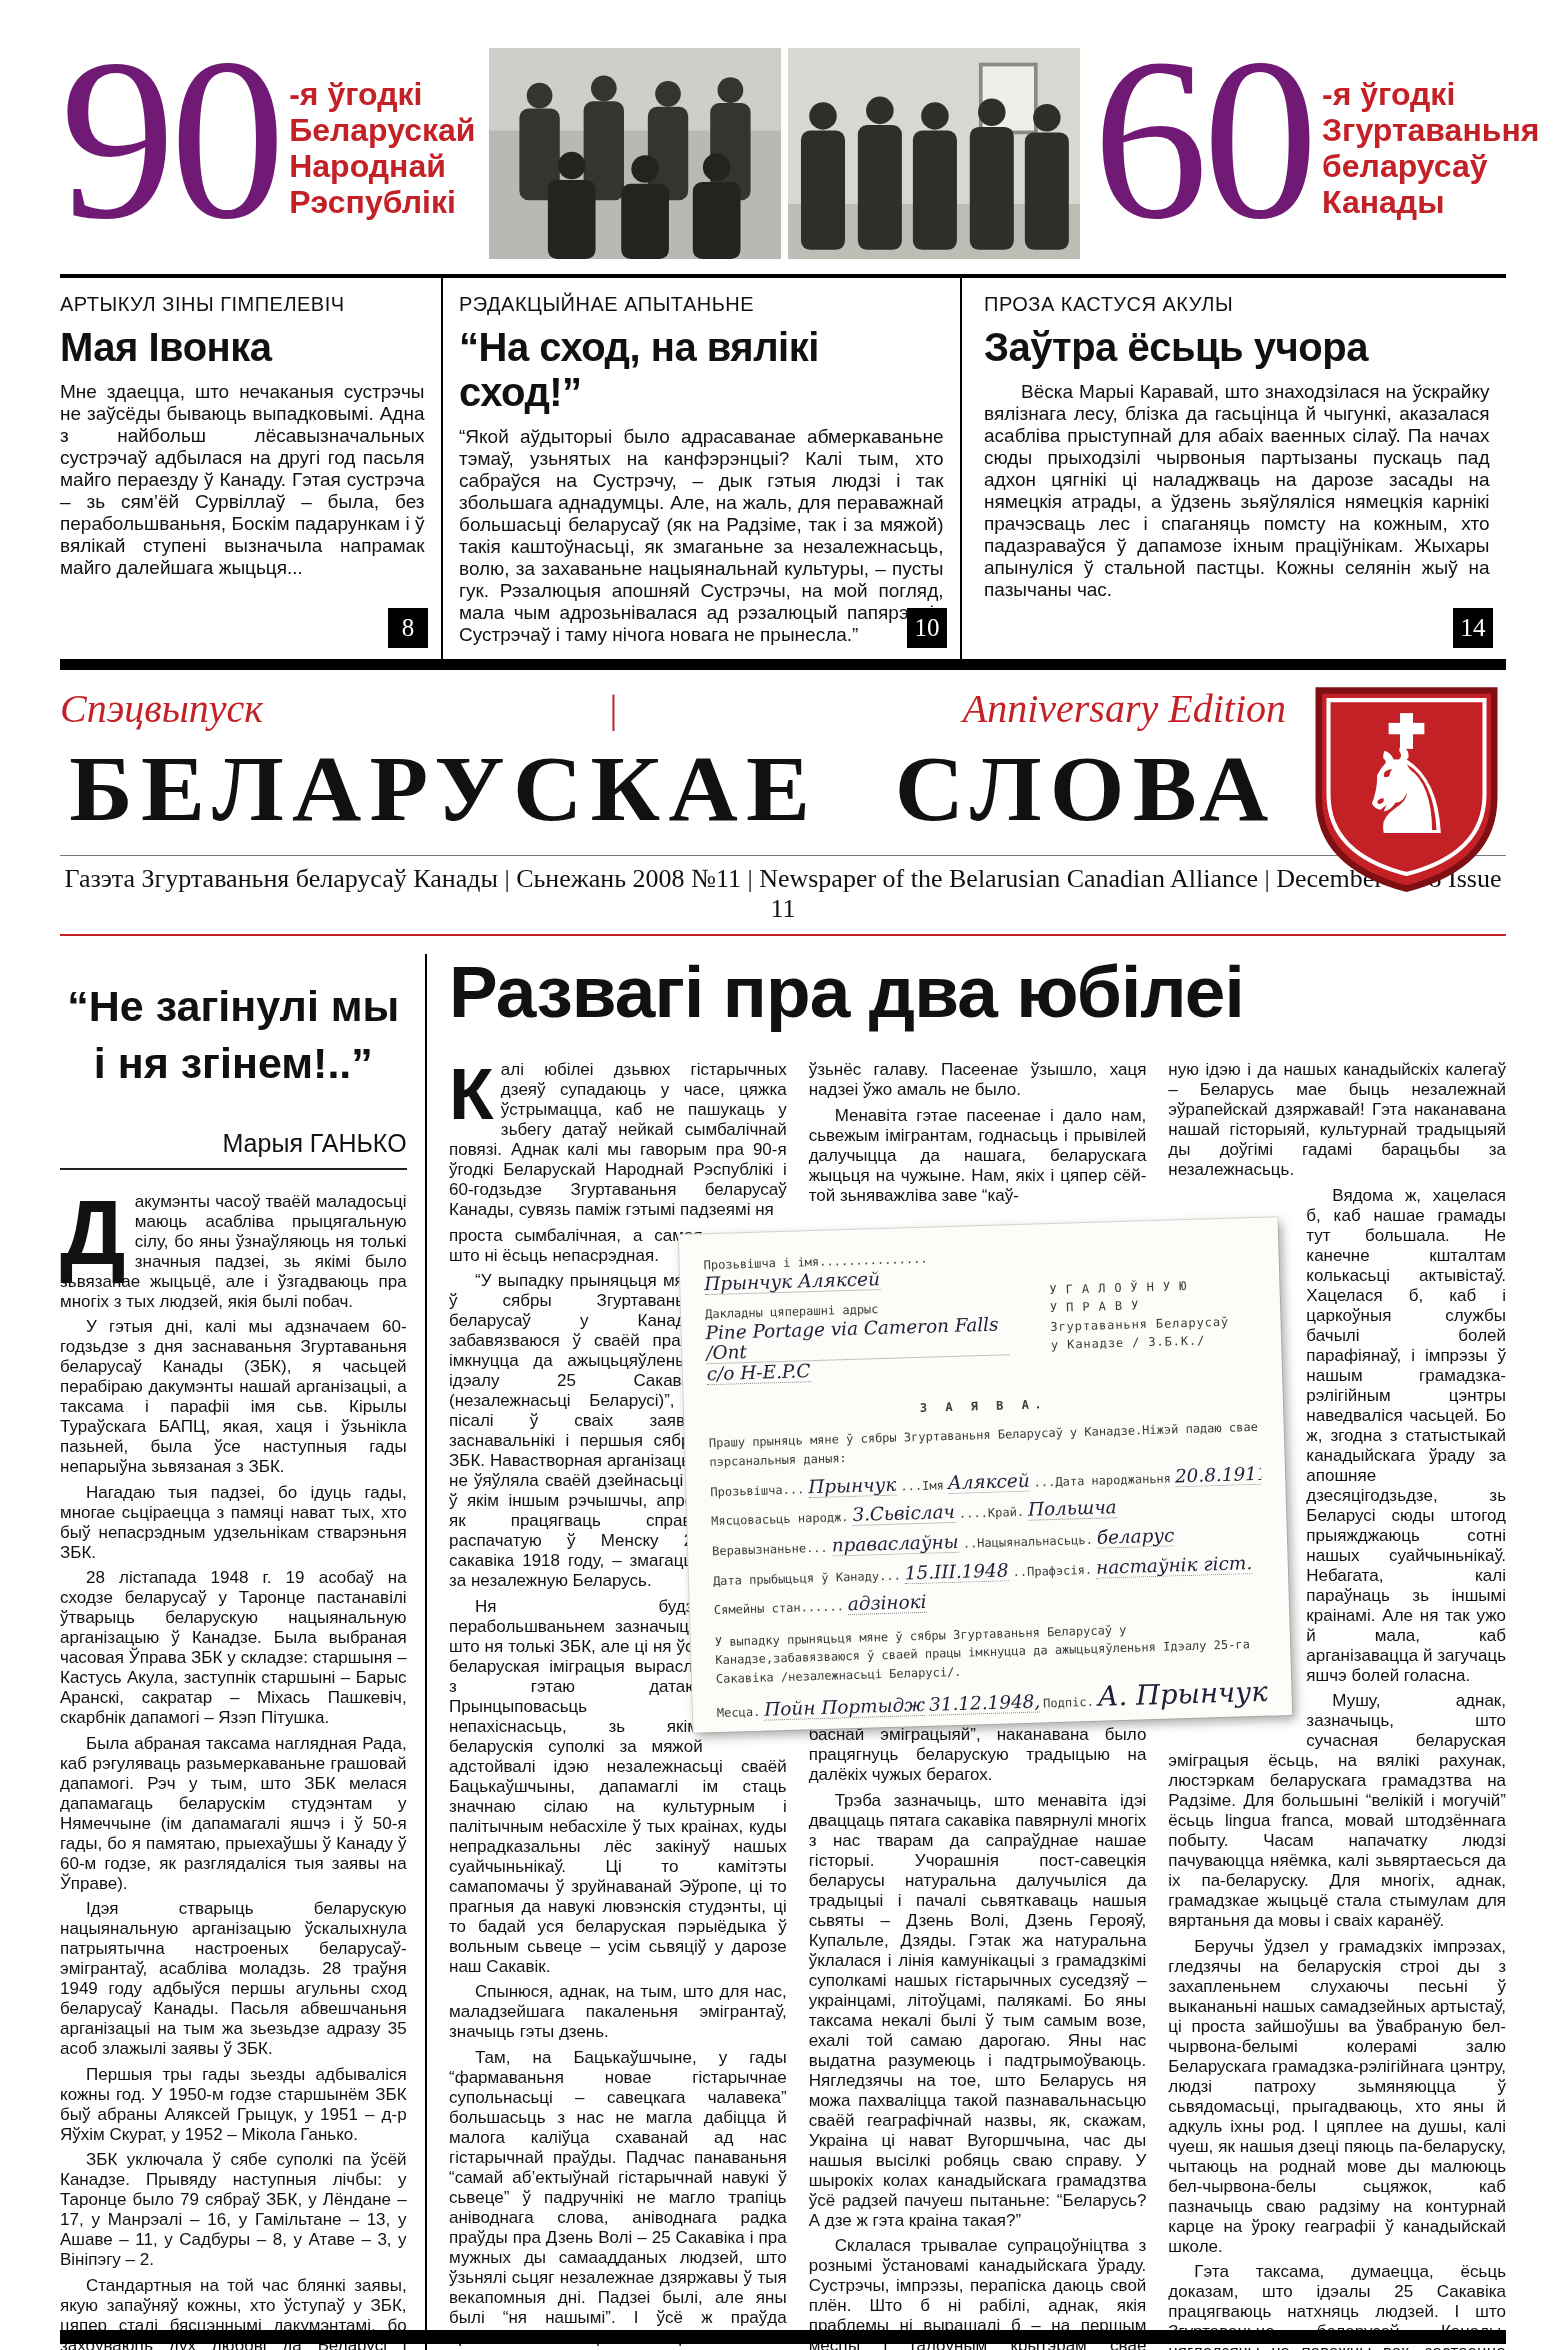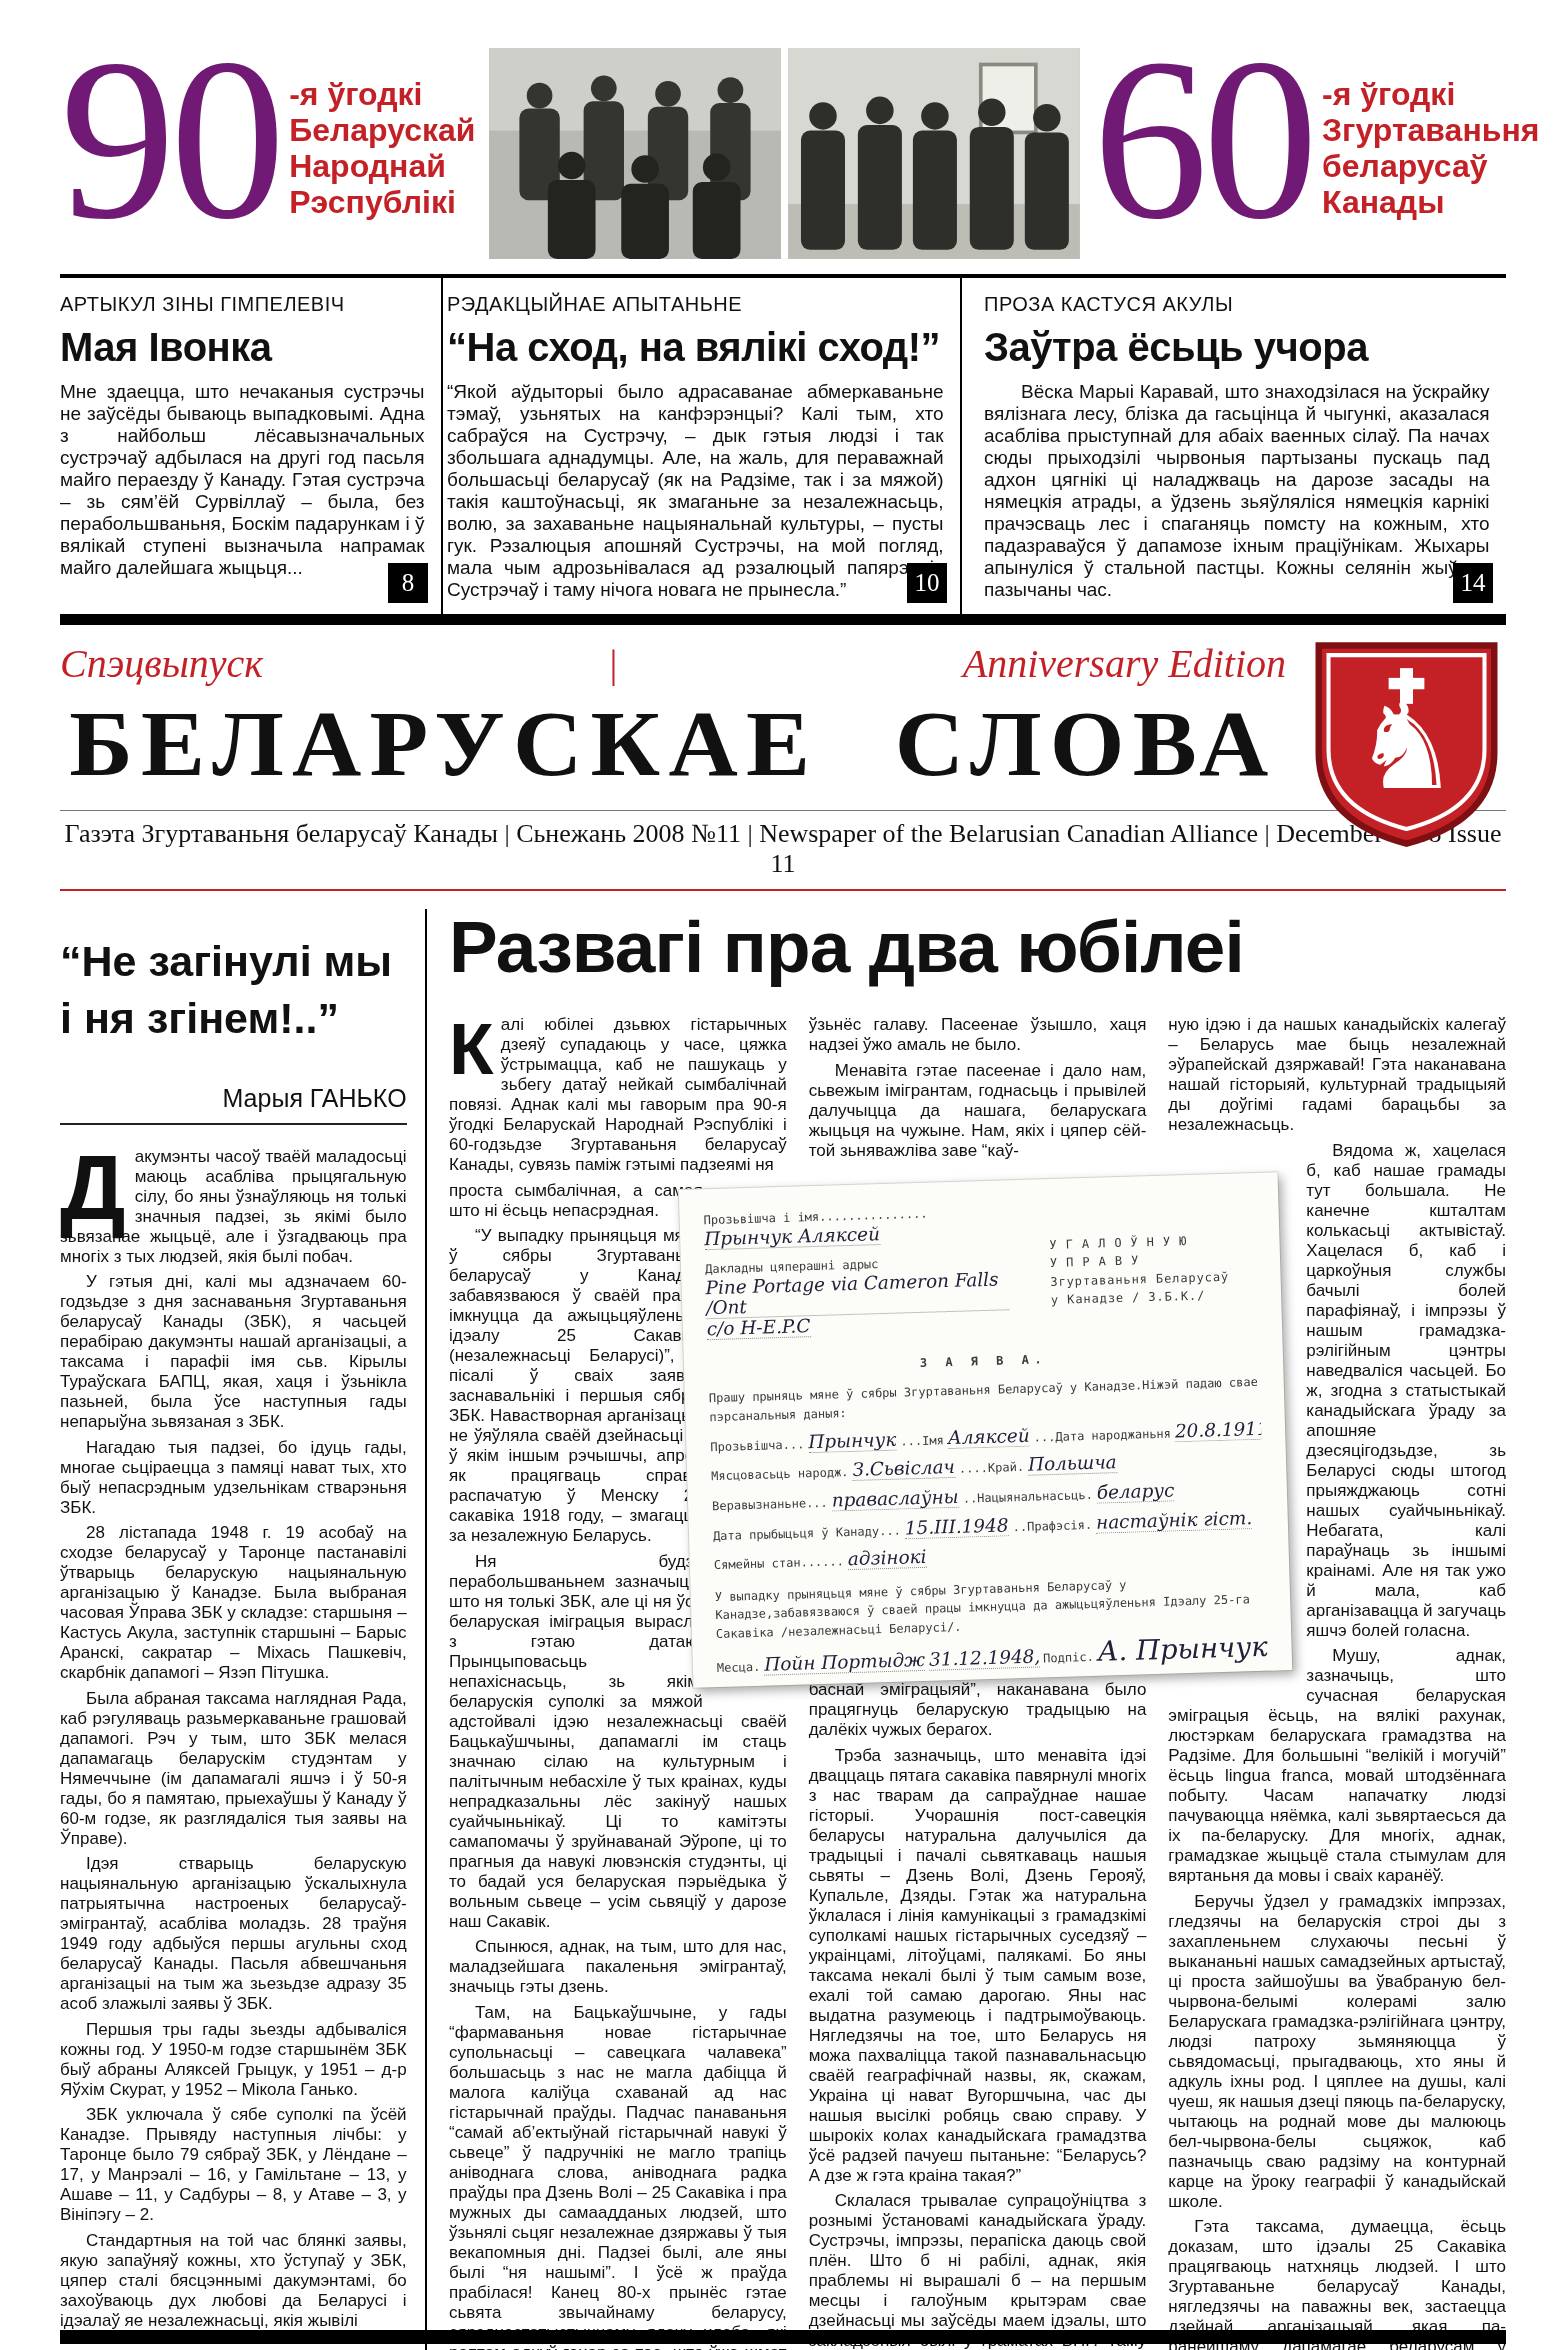--- a/index.html
+++ b/index.html
@@ -14,21 +14,21 @@
               color:#701a75;letter-spacing:-5.5px;}
   .anniv .txt{font-weight:bold;font-size:32px;line-height:1.13;color:#c42127;margin:27.5px 0 0 9.2px;}
   .photos{display:flex;gap:7.3px;margin:0 13px;flex:1 1 auto;justify-content:center;}
   .photo{width:292px;height:211px;overflow:hidden;background:#c2c2be;}
   .photo svg{display:block;}
 
   
   .teasers{display:flex;border-top:4.6px solid #000;border-bottom:11px solid #000;margin-top:7.3px;}
   .teaser{position:relative;padding:14.7px 16.5px 13px 0;box-sizing:border-box;}
   .t1{width:381px;}
-  .t2{width:519px;border-left:2.8px solid #000;padding-left:4px;}
+  .t2{width:519px;border-left:2.8px solid #000;padding-left:16px;}
   .t3{width:546px;border-left:2.8px solid #000;padding-left:22px;flex:1;}
   .kicker{font-size:20px;letter-spacing:0.5px;}
   .ttitle{font-size:40px;font-weight:bold;margin:9.2px 0 11px;letter-spacing:-0.5px;}
   .tbody{font-size:19px;line-height:22px;text-align:justify;}
   .t3 .tbody{text-indent:37px;}
   .badge{position:absolute;right:13px;bottom:11px;width:40px;height:40px;background:#000;
          color:#fff;font-family:"Liberation Serif",serif;font-size:25px;
          display:flex;align-items:center;justify-content:center;}
 
   
@@ -38,21 +38,21 @@
            font-style:italic;font-size:40px;color:#c42127;margin-bottom:7.3px;}
   .mtitle{font-family:"Liberation Serif",serif;font-weight:bold;font-size:96px;line-height:99px;
           letter-spacing:8.3px;word-spacing:44px;text-align:center;transform:scaleY(.97);}
   .arms{position:absolute;right:1.8px;top:13px;width:195px;height:213px;}
   .infobar{margin-top:16.5px;border-top:1.8px solid #777;border-bottom:2.8px solid #c42127;
            padding:8.3px 0 10px;text-align:center;font-family:"Liberation Serif",serif;font-size:26px;}
 
   
   .main{display:flex;margin-top:18.4px;height:1511px;overflow:hidden;}
   .leftcol{width:367px;flex:0 0 367px;border-right:2.8px solid #000;padding-right:18.4px;box-sizing:border-box;}
-  .quote{font-size:43px;font-weight:bold;text-align:left;line-height:1.32;margin:24px 0 37px;}
+  .quote{font-size:43px;font-weight:bold;text-align:center;line-height:1.32;margin:24px 0 37px;}
   .author{text-align:right;font-size:25px;padding-bottom:10px;border-bottom:2.8px solid #222;margin-bottom:22px;}
   .body,.para{font-size:17px;line-height:20px;text-align:justify;}
   .para{margin:0 0 5.5px;text-indent:26px;}
   .para.noind{text-indent:0;}
   .dropcap{float:left;font-weight:bold;}
   .dc-left{font-size:92px;line-height:73px;padding:3.7px 9.2px 0 0;}
   .dc-main{font-size:73px;line-height:59px;padding:3.7px 7.3px 0 0;}
 
   .article{position:relative;flex:1;padding-left:22px;}
   .headline{font-size:73px;font-weight:bold;line-height:75px;letter-spacing:-0.9px;margin:0 0 31px;}

